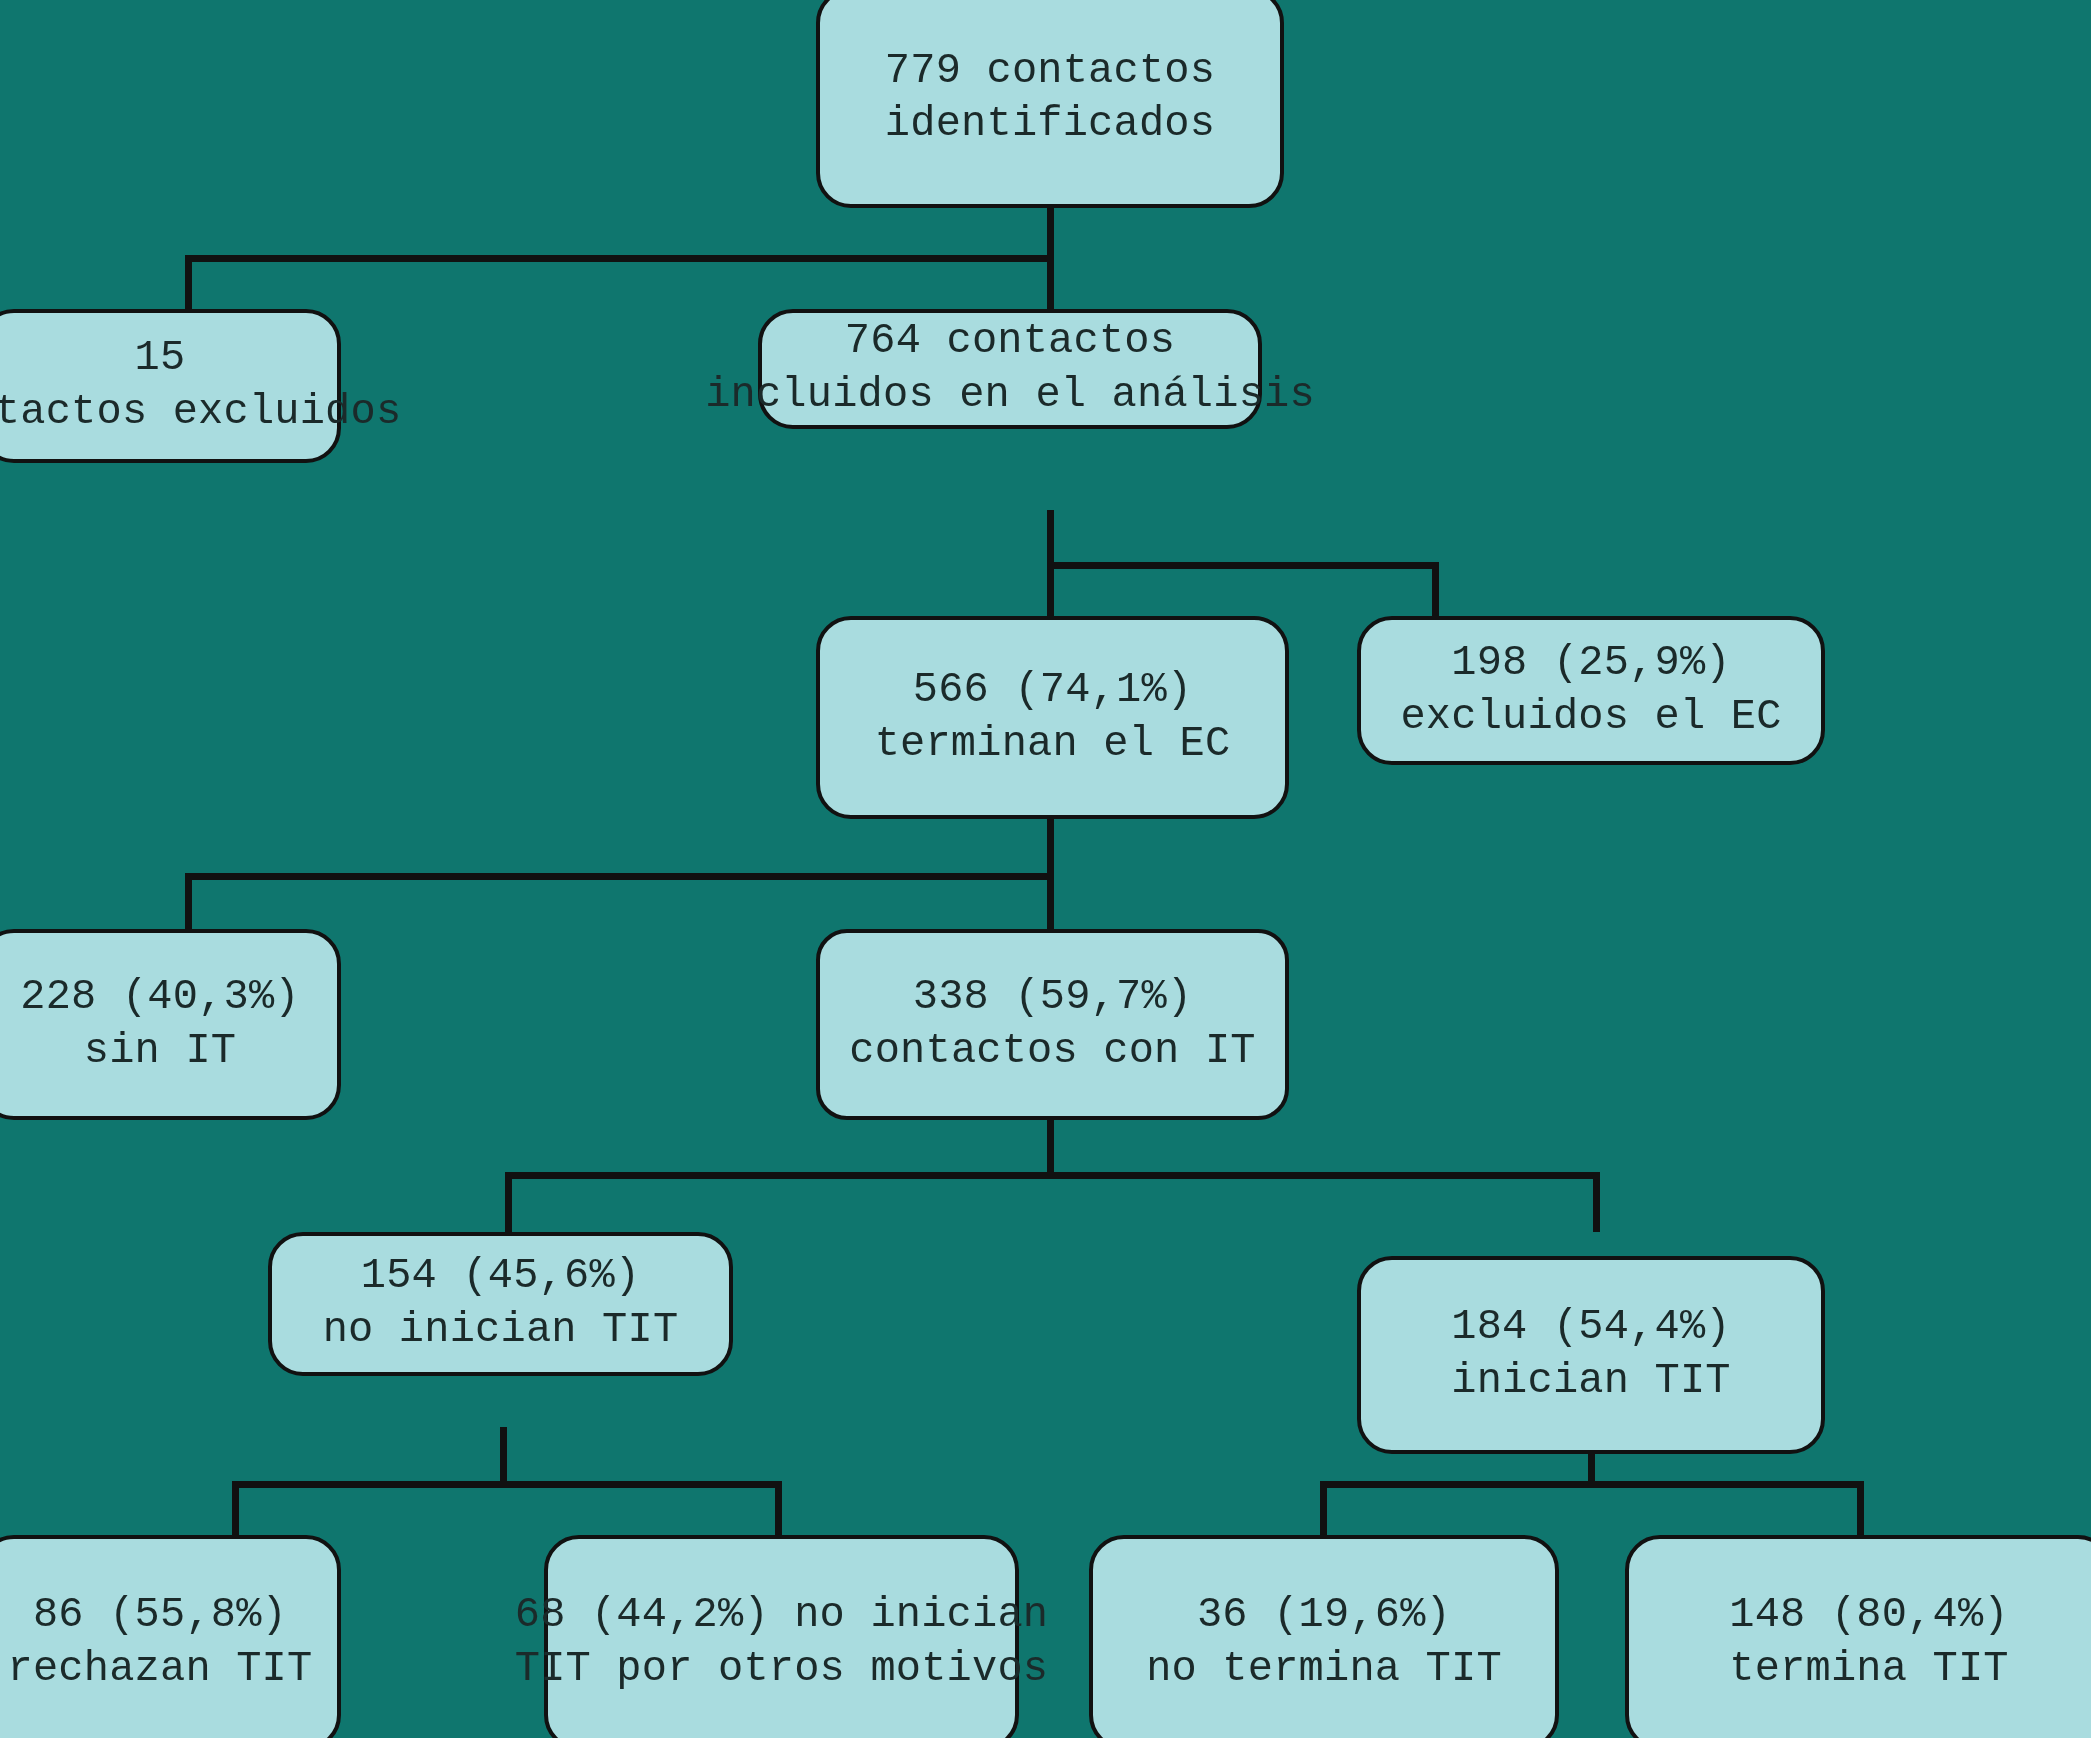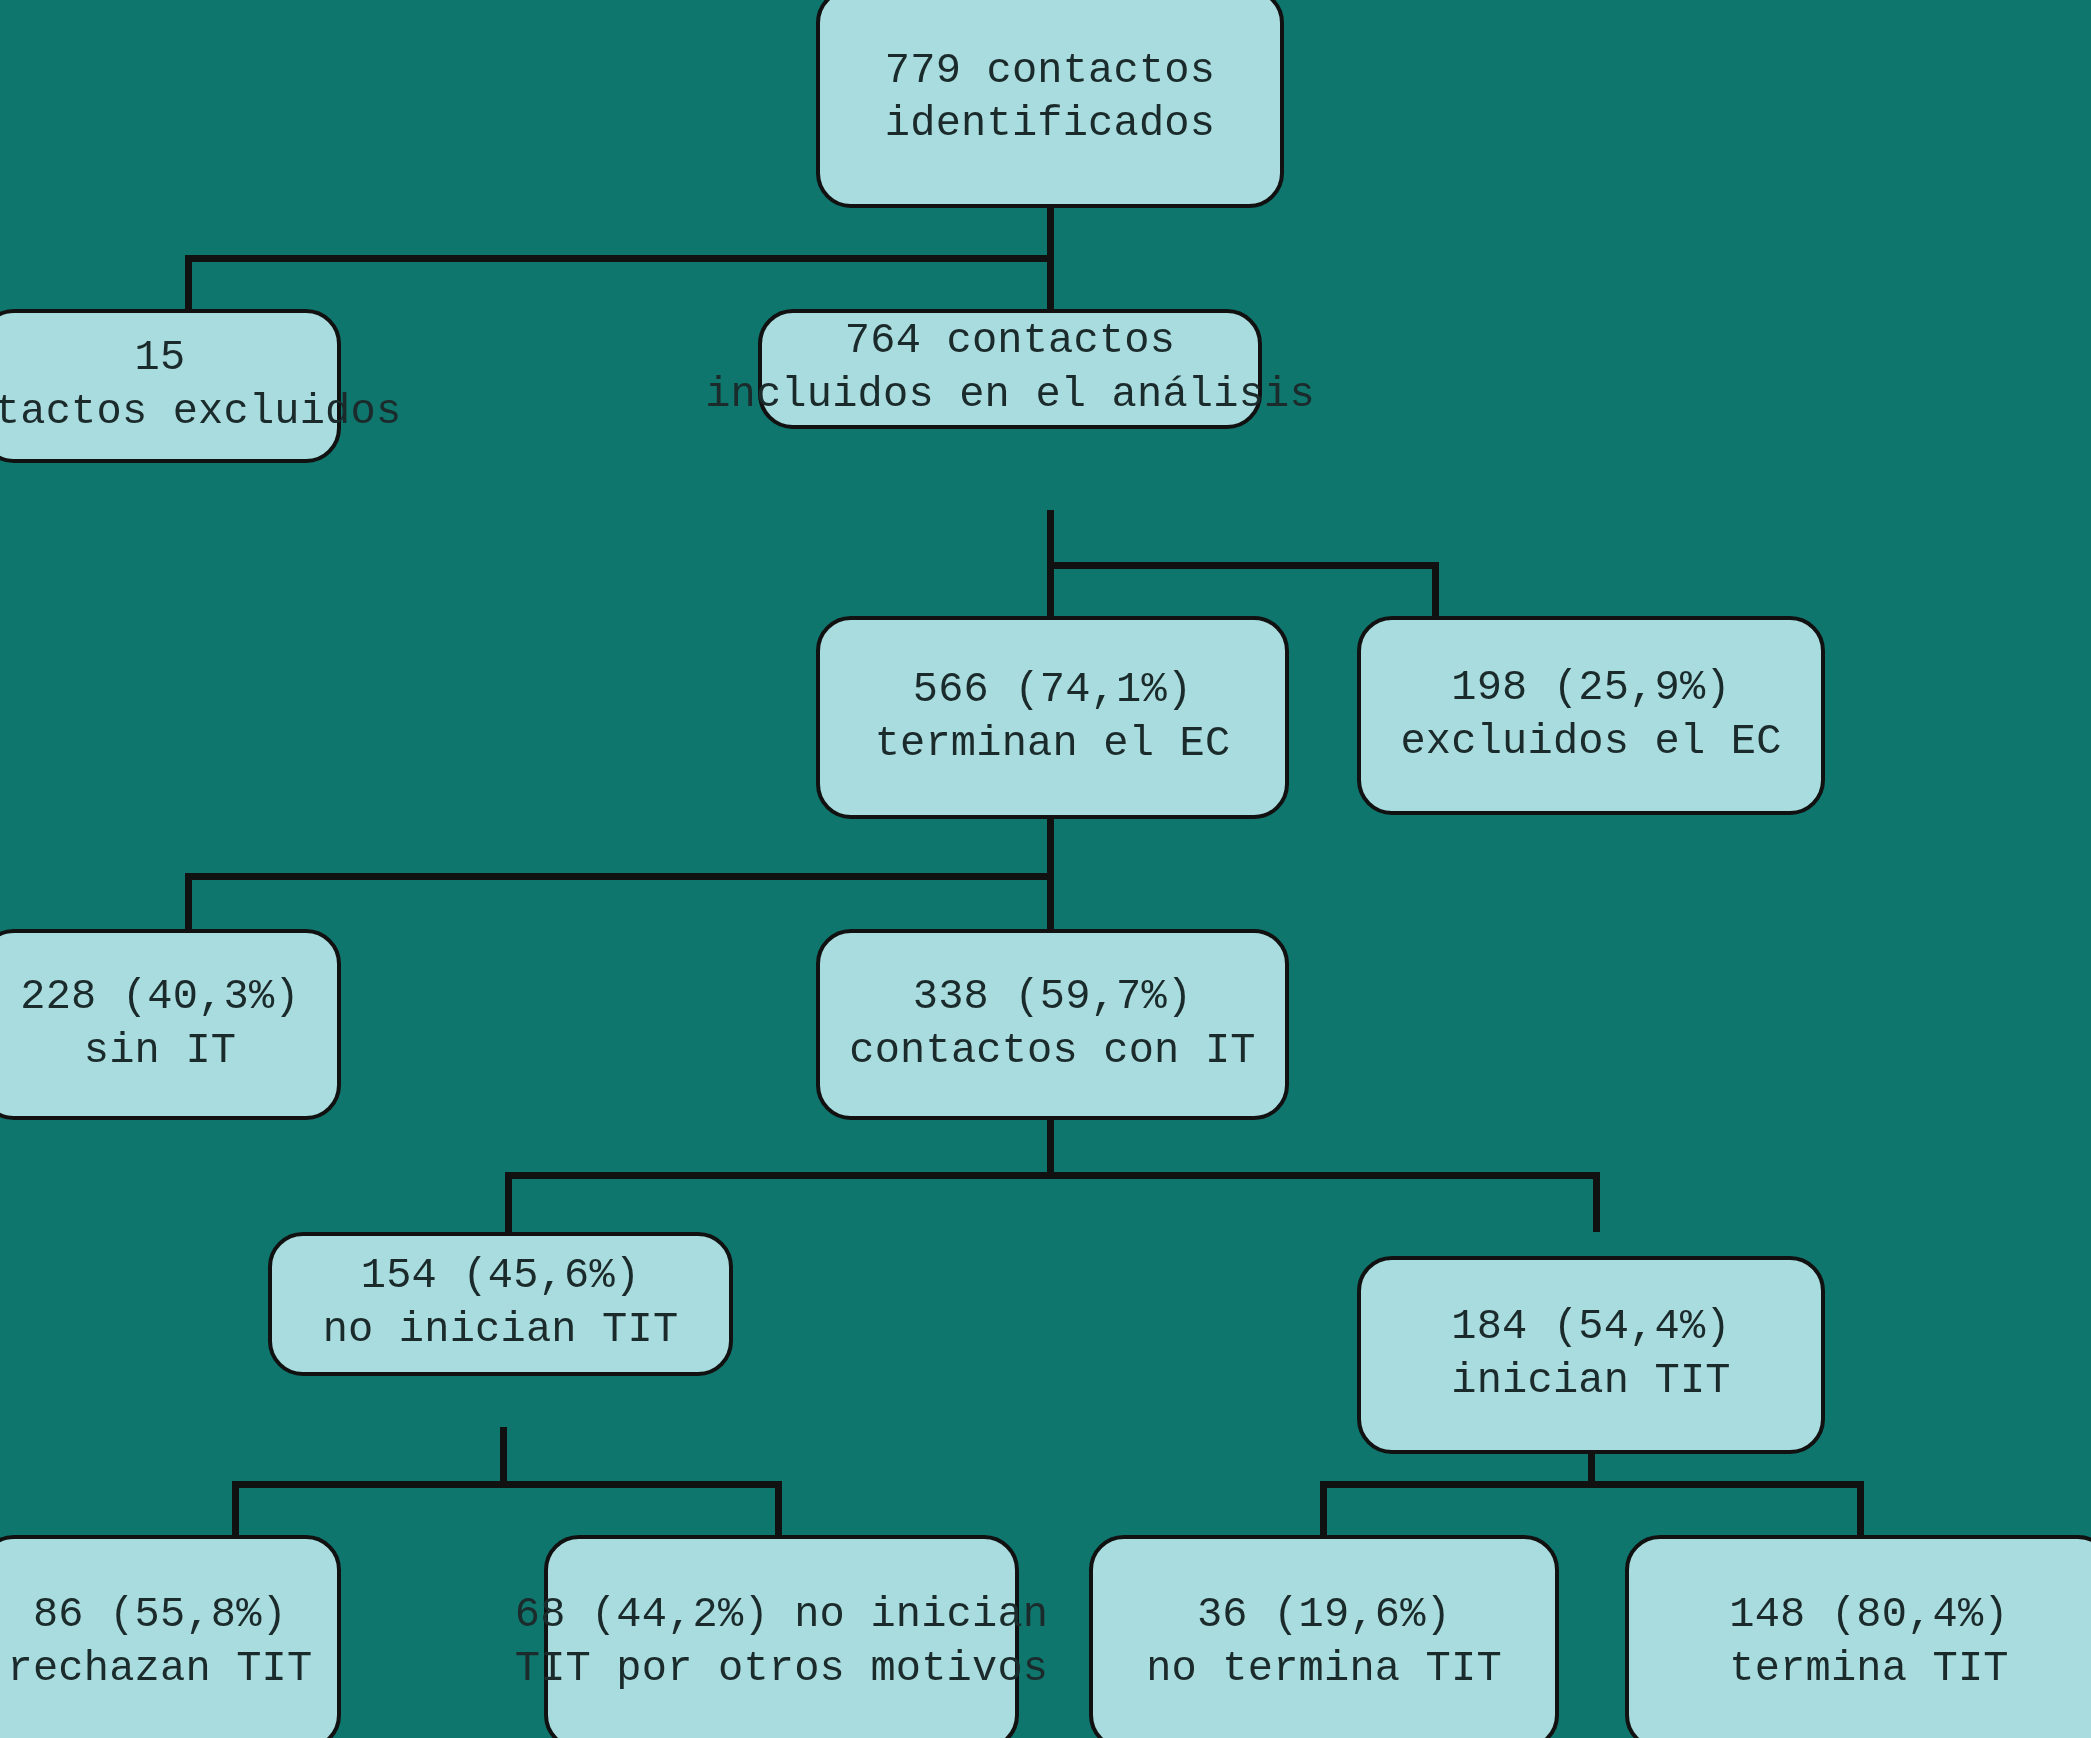--- a/index.html
+++ b/index.html
@@ -89,31 +89,31 @@
   <div class="node" style="left:758px; top:309px; width:504px; height:120px;">
     <span class="ln">764 contactos</span>
     <span class="ln">incluidos en el análisis</span>
   </div>
 
   <div class="node" style="left:816px; top:616px; width:473px; height:203px;text-align:right;">
     <span class="ln">566 (74,1%)</span>
     <span class="ln">terminan el EC</span>
   </div>
 
-  <div class="node" style="left:1357px; top:616px; width:468px; height:199px;">
+  <div class="node" style="left:1357px; top:616px; width:468px; height:149px;">
     <span class="ln">198 (25,9%)</span>
     <span class="ln">excluidos el EC</span>
   </div>
 
   <div class="node" style="left:-21px; top:929px; width:362px; height:191px;">
     <span class="ln">228 (40,3%)</span>
     <span class="ln">sin IT</span>
   </div>
 
-  <div class="node" style="left:816px; top:929px; width:473px; height:191px;">
+  <div class="node" style="left:816px; top:929px; width:473px; height:191px;border-radius:31px;">
     <span class="ln">338 (59,7%)</span>
     <span class="ln">contactos con IT</span>
   </div>
 
   <div class="node" style="left:268px; top:1232px; width:465px; height:144px;">
     <span class="ln">154 (45,6%)</span>
     <span class="ln">no inician TIT</span>
   </div>
 
   <div class="node" style="left:1357px; top:1232px; width:468px; height:198px;margin-top:24px;">

